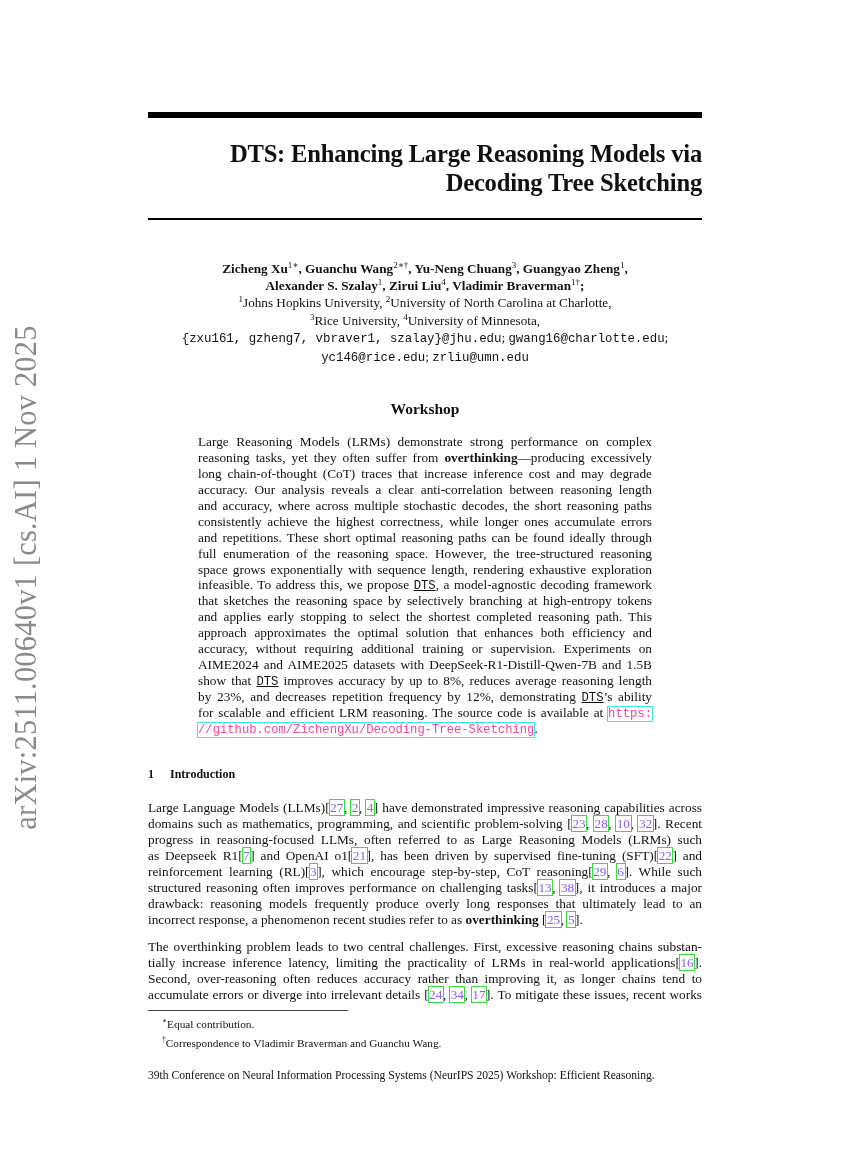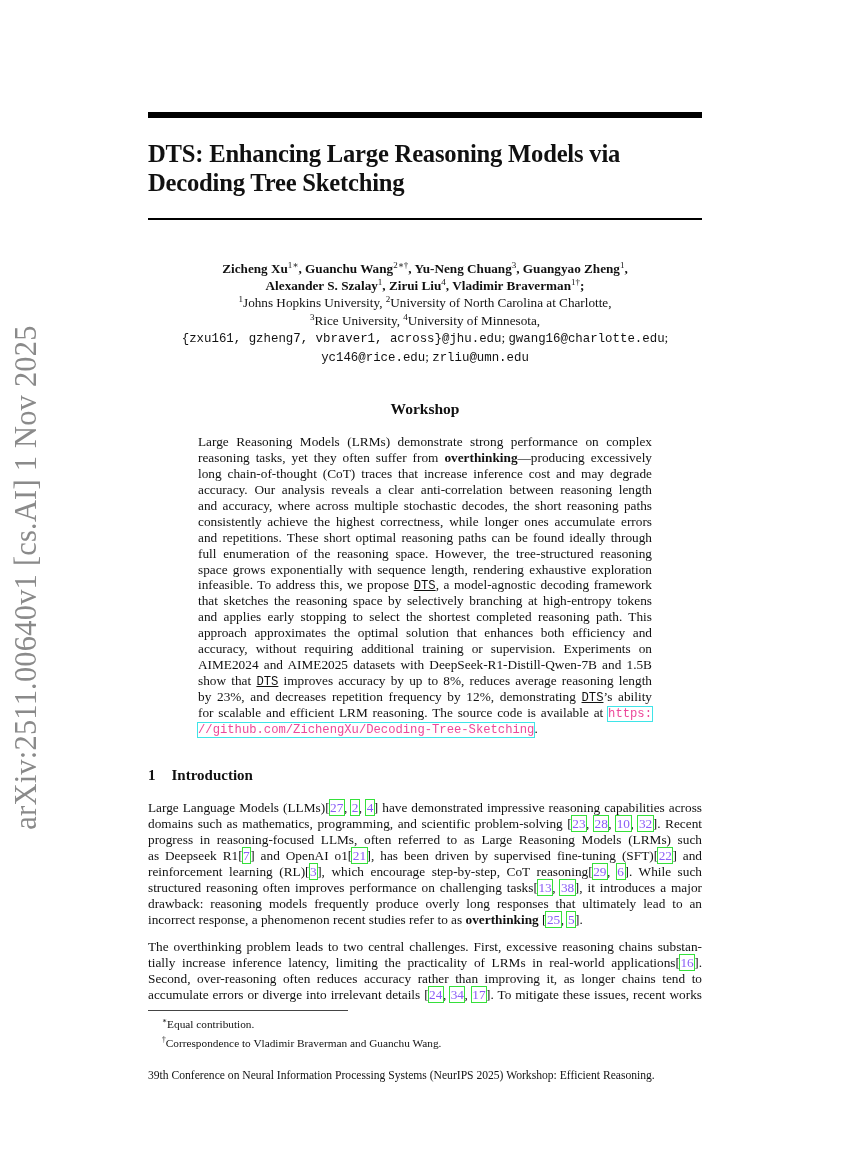--- a/index.html
+++ b/index.html
@@ -46,21 +46,21 @@
     left: 0;
     width: 554px;
     height: 6px;
     background: #000;
   }
   .title {
     position: absolute;
     top: 139px;
     left: 0;
     width: 554px;
-    text-align: left;
+    text-align: right;
     font-weight: bold;
     font-size: 24.6px;
     line-height: 29px;
     letter-spacing: -0.2px;
   }
   .bottom-rule {
     position: absolute;
     top: 218px;
     left: 0;
     width: 554px;
@@ -120,21 +120,21 @@
     font-size: 12.2px;
     outline: 1.2px solid #3fe4e8;
     outline-offset: 0px;
     color: #ec4899;
   }
   .section-heading {
     position: absolute;
     top: 767px;
     left: 0;
     font-weight: bold;
-    font-size: 15px;
+    font-size: 12px;
   }
   .section-heading .num { margin-right: 16px; }
   .para {
     position: absolute;
     left: 0;
     width: 554px;
     font-size: 13.3px;
     line-height: 15.95px;
   }
   .para .line { height: 15.95px; }
@@ -201,21 +201,21 @@
     </div>
     <div>
       <sup>1</sup><span>Johns Hopkins University</span>,
       <sup>2</sup><span>University of North Carolina at Charlotte</span>,
     </div>
     <div>
       <sup>3</sup><span>Rice University</span>,
       <sup>4</sup><span>University of Minnesota</span>,
     </div>
     <div>
-      <span class="mono">{zxu161, gzheng7, vbraver1, across}@jhu.edu</span>; <span class="mono">gwang16@charlotte.edu</span>;
+      <span class="mono">{zxu161, gzheng7, vbraver1, szalay}@jhu.edu</span>; <span class="mono">gwang16@charlotte.edu</span>;
     </div>
     <div>
       <span class="mono">yc146@rice.edu</span>; <span class="mono">zrliu@umn.edu</span>
     </div>
   </div>
 
   <div class="abstract-heading">Workshop</div>
 
   <div class="abstract-body">
     <span class="line">Large Reasoning Models (LRMs) demonstrate strong performance on complex</span>

